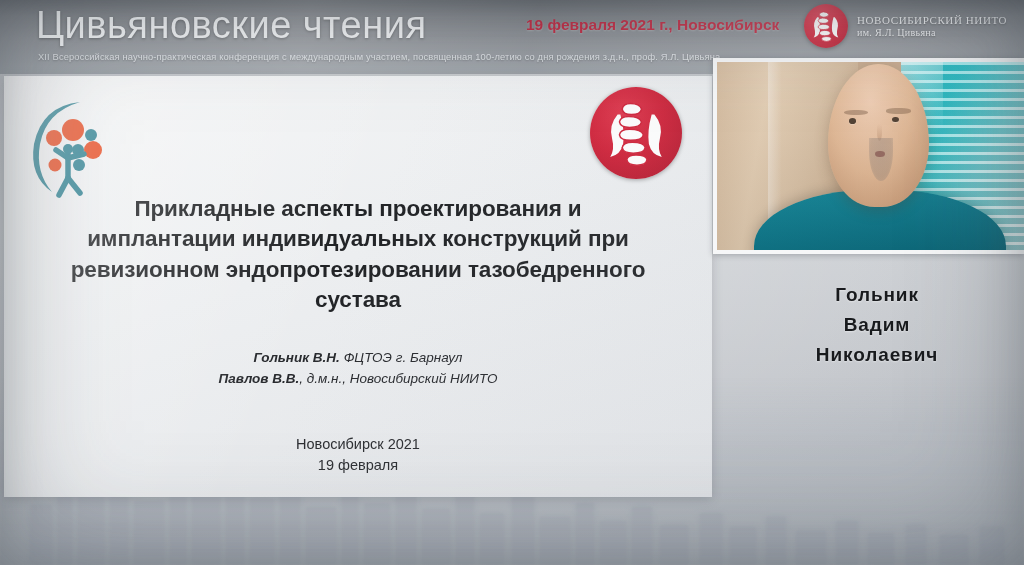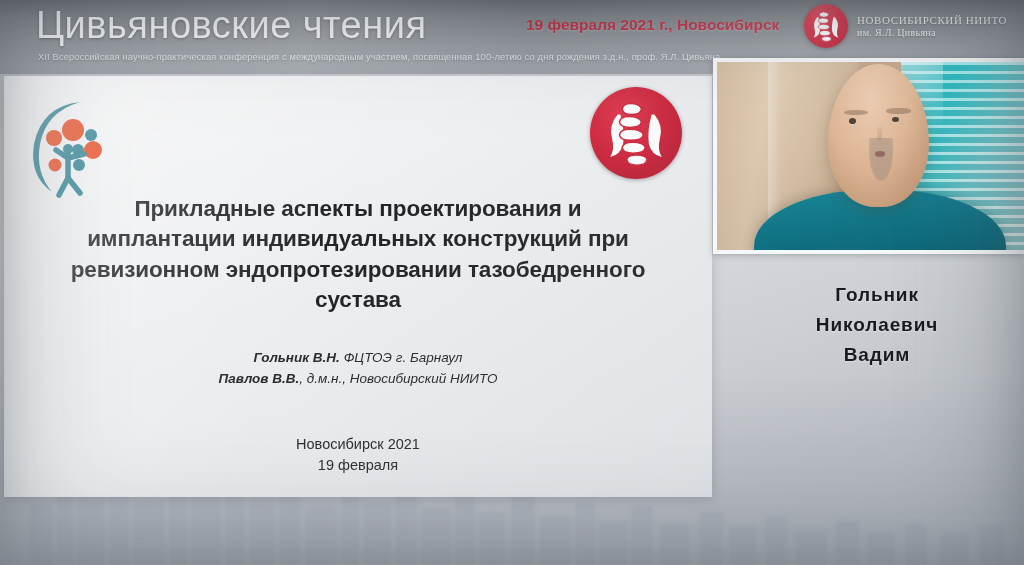--- a/index.html
+++ b/index.html
@@ -420,18 +420,18 @@
           <div class="v-beard"></div>
           <div class="v-mouth"></div>
         </div>
       </div>
       <div class="v-grain"></div>
     </div>
   </div>
 
   <div class="speaker">
     <div>Гольник</div>
+    <div>Вадим</div>
     <div>Николаевич</div>
-    <div>Вадим</div>
   </div>
 
   <div class="bg-vignette"></div>
 </div>
 
 </body></html>

